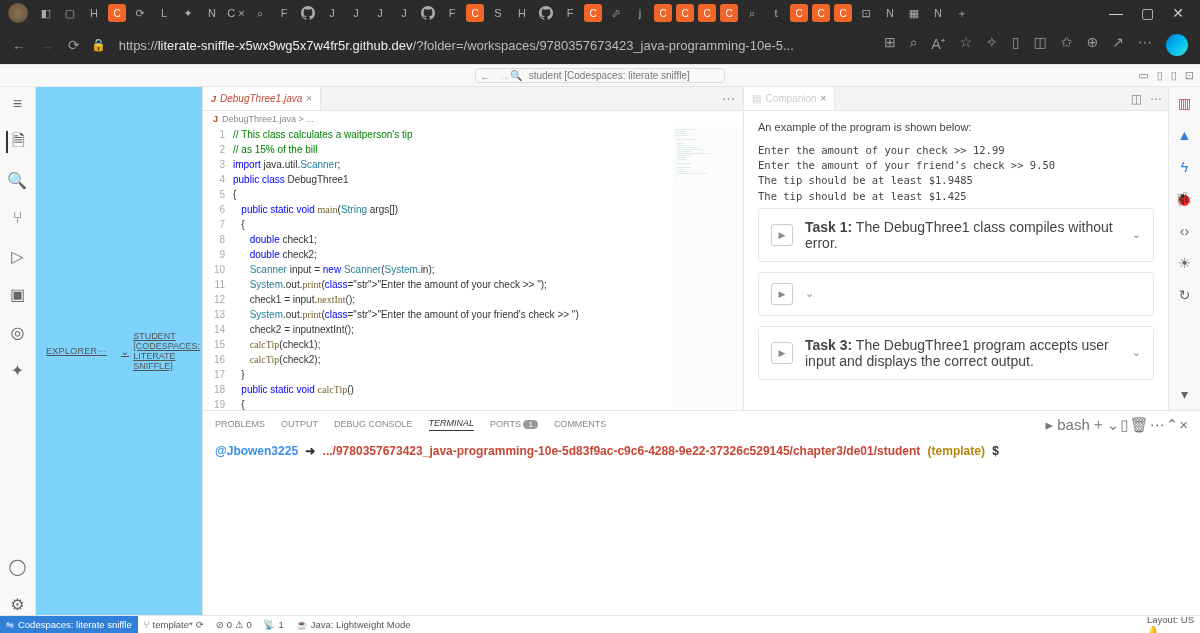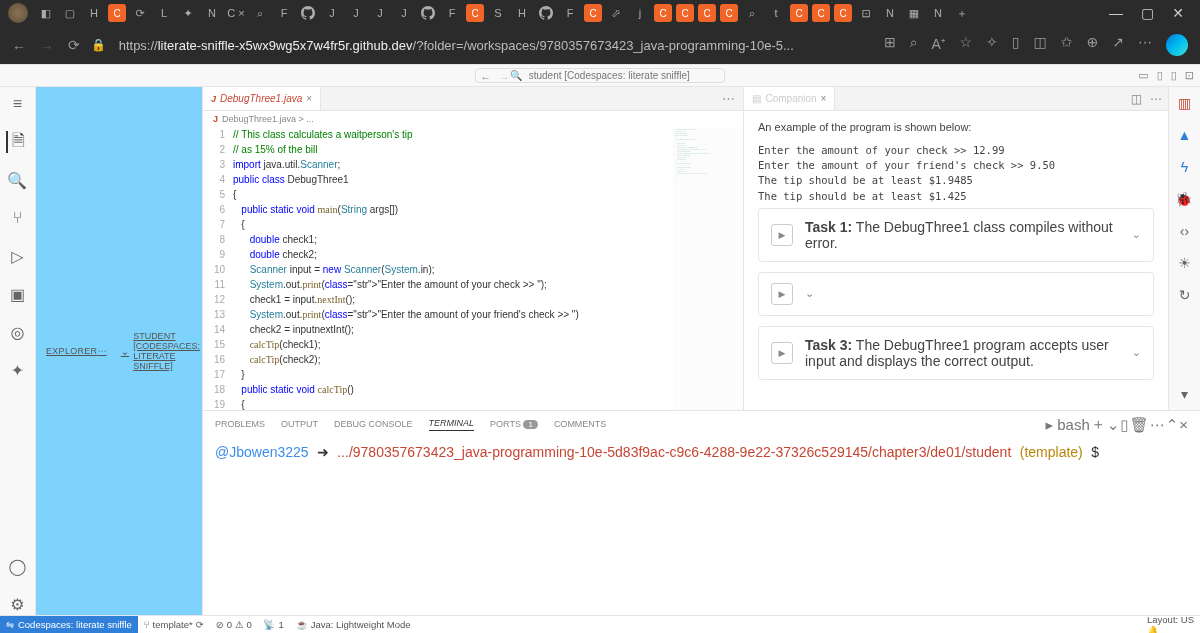--- a/index.html
+++ b/index.html
@@ -96,21 +96,21 @@
 .right-rail { width: 32px; background: #f8f8f8; border-left: 1px solid #e5e5e5; display: flex; flex-direction: column; align-items: center; gap: 16px; padding-top: 8px; color: #666; font-size: 14px; }
 .right-rail span { cursor: pointer; }
 
 
 .bottom-panel { height: 205px; border-top: 1px solid #e5e5e5; display: flex; flex-direction: column; background: #fff; }
 .bp-tabs { display: flex; align-items: center; gap: 16px; padding: 4px 12px; font-size: 9px; color: #888; text-transform: uppercase; }
 .bp-tabs .bp-tab { cursor: pointer; padding-bottom: 2px; }
 .bp-tabs .bp-tab.active { color: #333; border-bottom: 1px solid #333; font-style: italic; }
 .bp-tabs .badge { background: #999; color: #fff; border-radius: 8px; padding: 0 5px; font-size: 8px; text-transform: none; }
 .bp-right { margin-left: auto; display: flex; gap: 1px; align-items: center; text-transform: none; font-size: 15px; color: #777; }
-.terminal-content { flex: 1; padding: 6px 12px; font-family: Consolas, Menlo, monospace; font-size: 14px; color: #333; }
+.terminal-content { flex: 1; padding: 6px 12px; font-family: Consolas, Menlo, monospace; font-size: 12px; color: #333; font-weight: bold; }
 .t-user { color: #3b8eea; }
 .t-path { color: #c74634; }
 .t-branch { color: #b8860b; }
 
 
 .status-bar { height: 18px; background: #fff; border-top: 1px solid #e5e5e5; display: flex; align-items: center; font-size: 9.5px; color: #555; }
 .sb-remote { background: #307fd8; color: #fff; padding: 0 6px; height: 100%; display: flex; align-items: center; gap: 4px; }
 .sb-item { padding: 0 6px; display: flex; align-items: center; gap: 3px; cursor: pointer; }
 .sb-right { margin-left: auto; display: flex; flex-direction: column; }
 </style>

